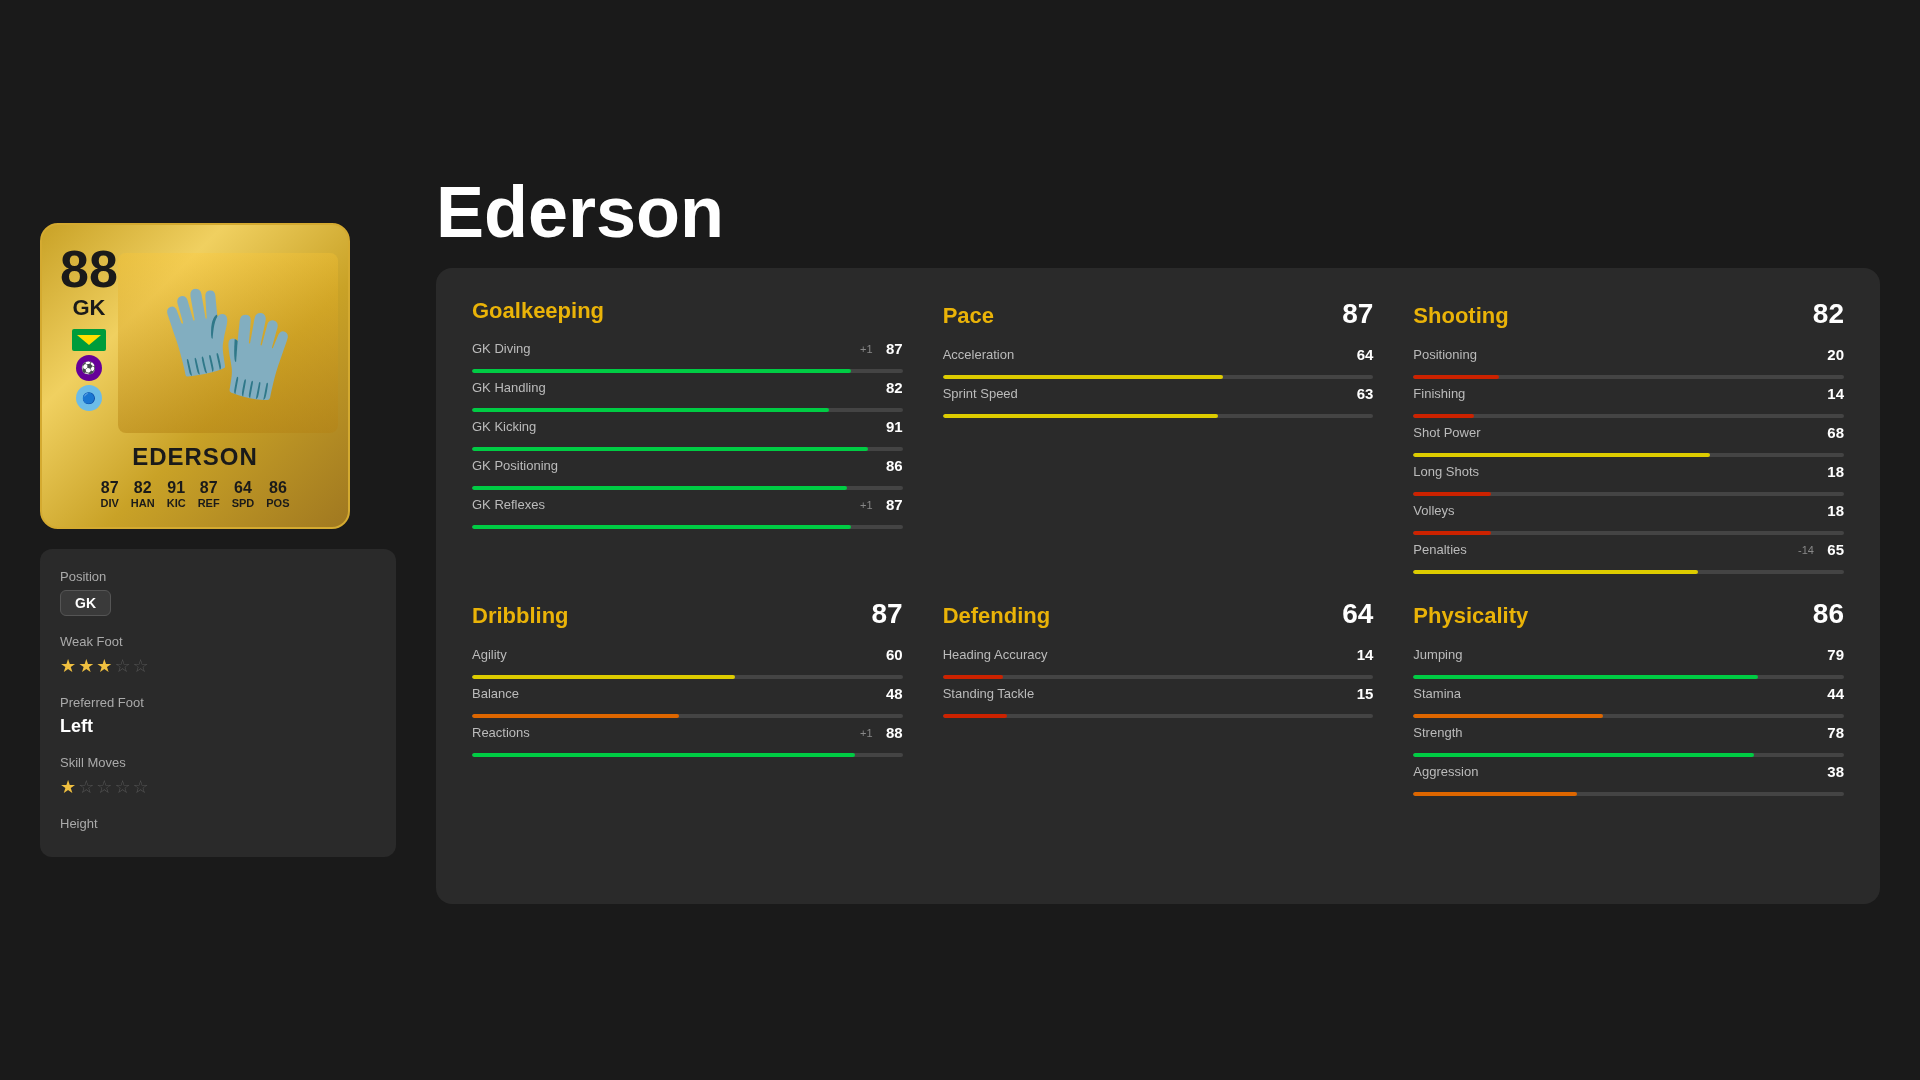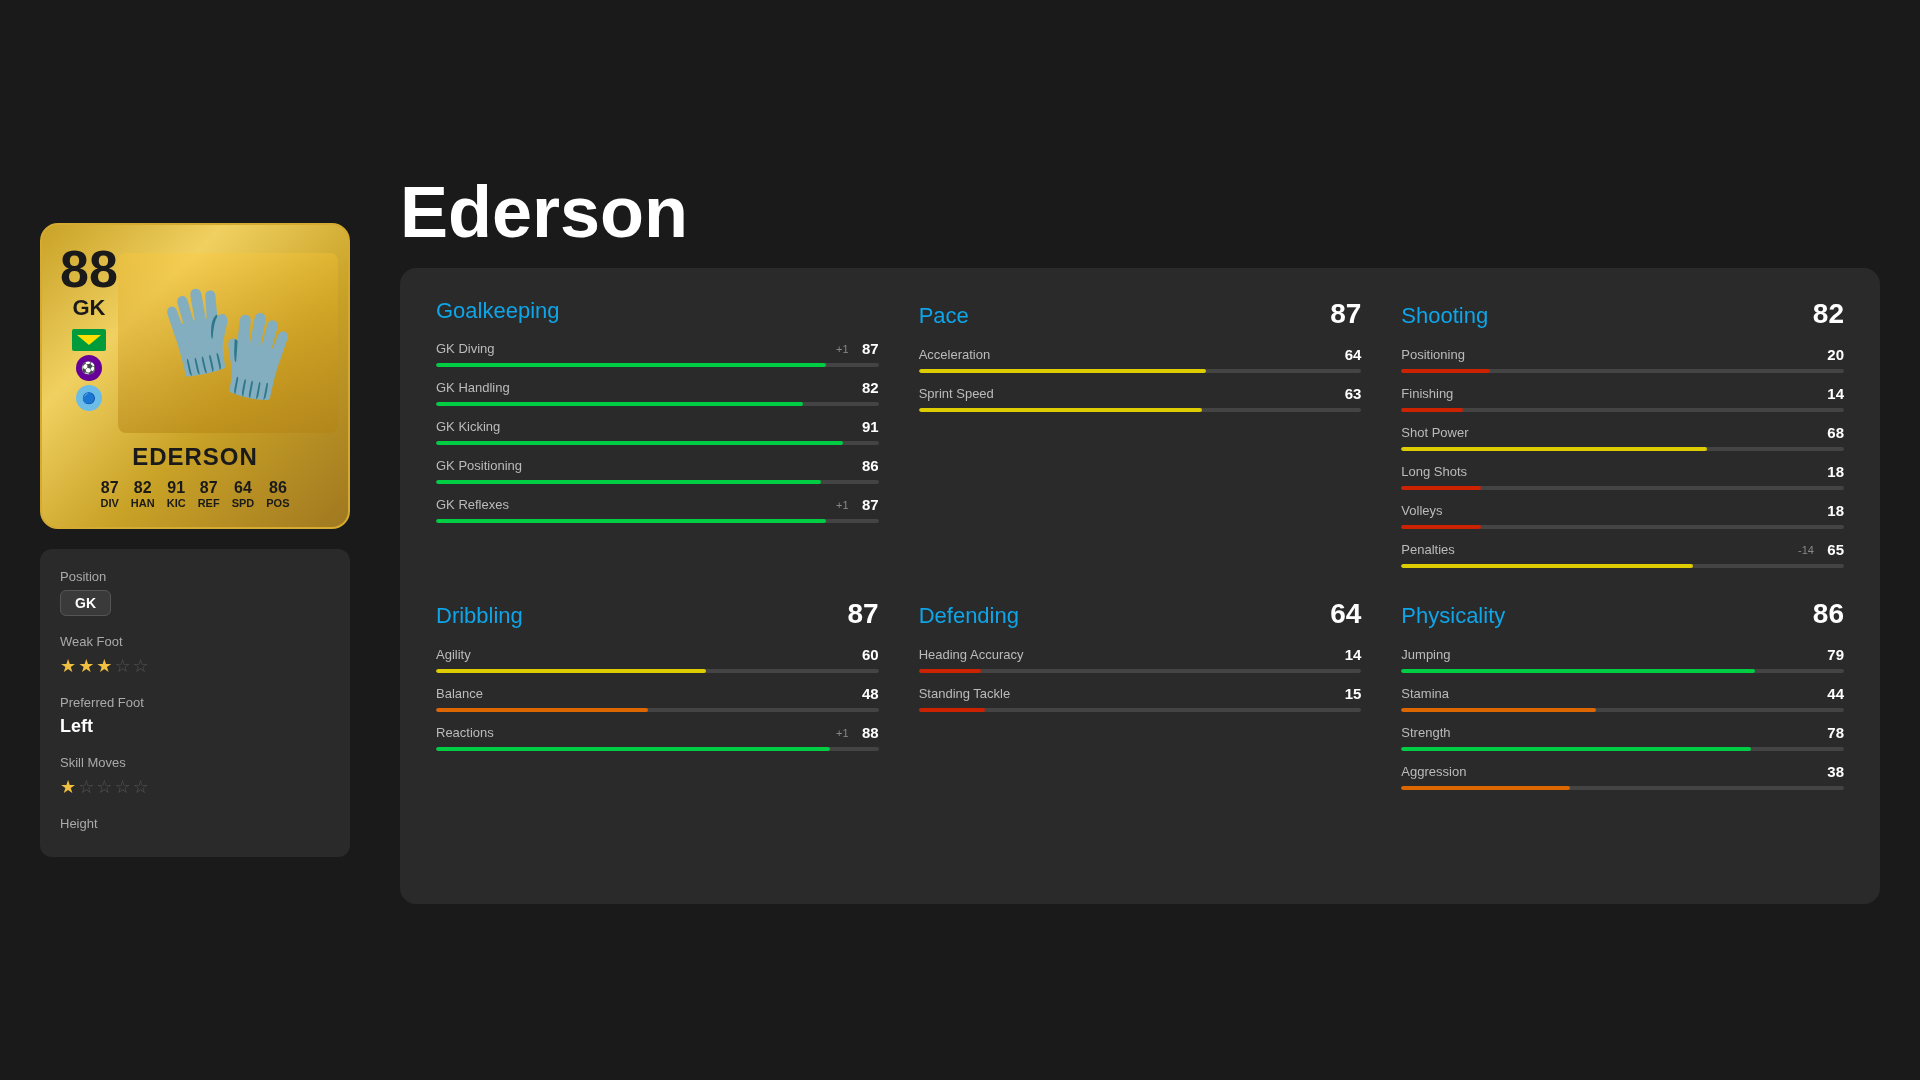--- a/index.html
+++ b/index.html
@@ -110,21 +110,21 @@
     .card-stat .val {
       font-size: 16px;
       font-weight: 900;
     }
 
     
     .sidebar-info {
       background: #2a2a2a;
       border-radius: 12px;
       padding: 20px;
-      width: 310px;
+      width: 356px;
       display: flex;
       flex-direction: column;
       gap: 18px;
     }
 
     .info-row label {
       font-size: 13px;
       color: #aaa;
       display: block;
       margin-bottom: 6px;
@@ -190,35 +190,34 @@
 
     .category-header {
       display: flex;
       justify-content: space-between;
       align-items: baseline;
       margin-bottom: 10px;
     }
 
     .category-name {
       font-size: 22px;
-      font-weight: 400;
-      color: #0ea5e9;
+      font-weight: 700;
+      color: #eab308;
     }
 
     .category-score {
       font-size: 28px;
       font-weight: 900;
       color: #fff;
     }
 
     .stat-row {
       display: flex;
       flex-direction: column;
-      gap: 6px;
-      margin-bottom: 6px;
+      gap: 12px;
     }
 
     .stat-label-row {
       display: flex;
       justify-content: space-between;
       align-items: center;
     }
 
     .stat-label {
       font-size: 13px;

